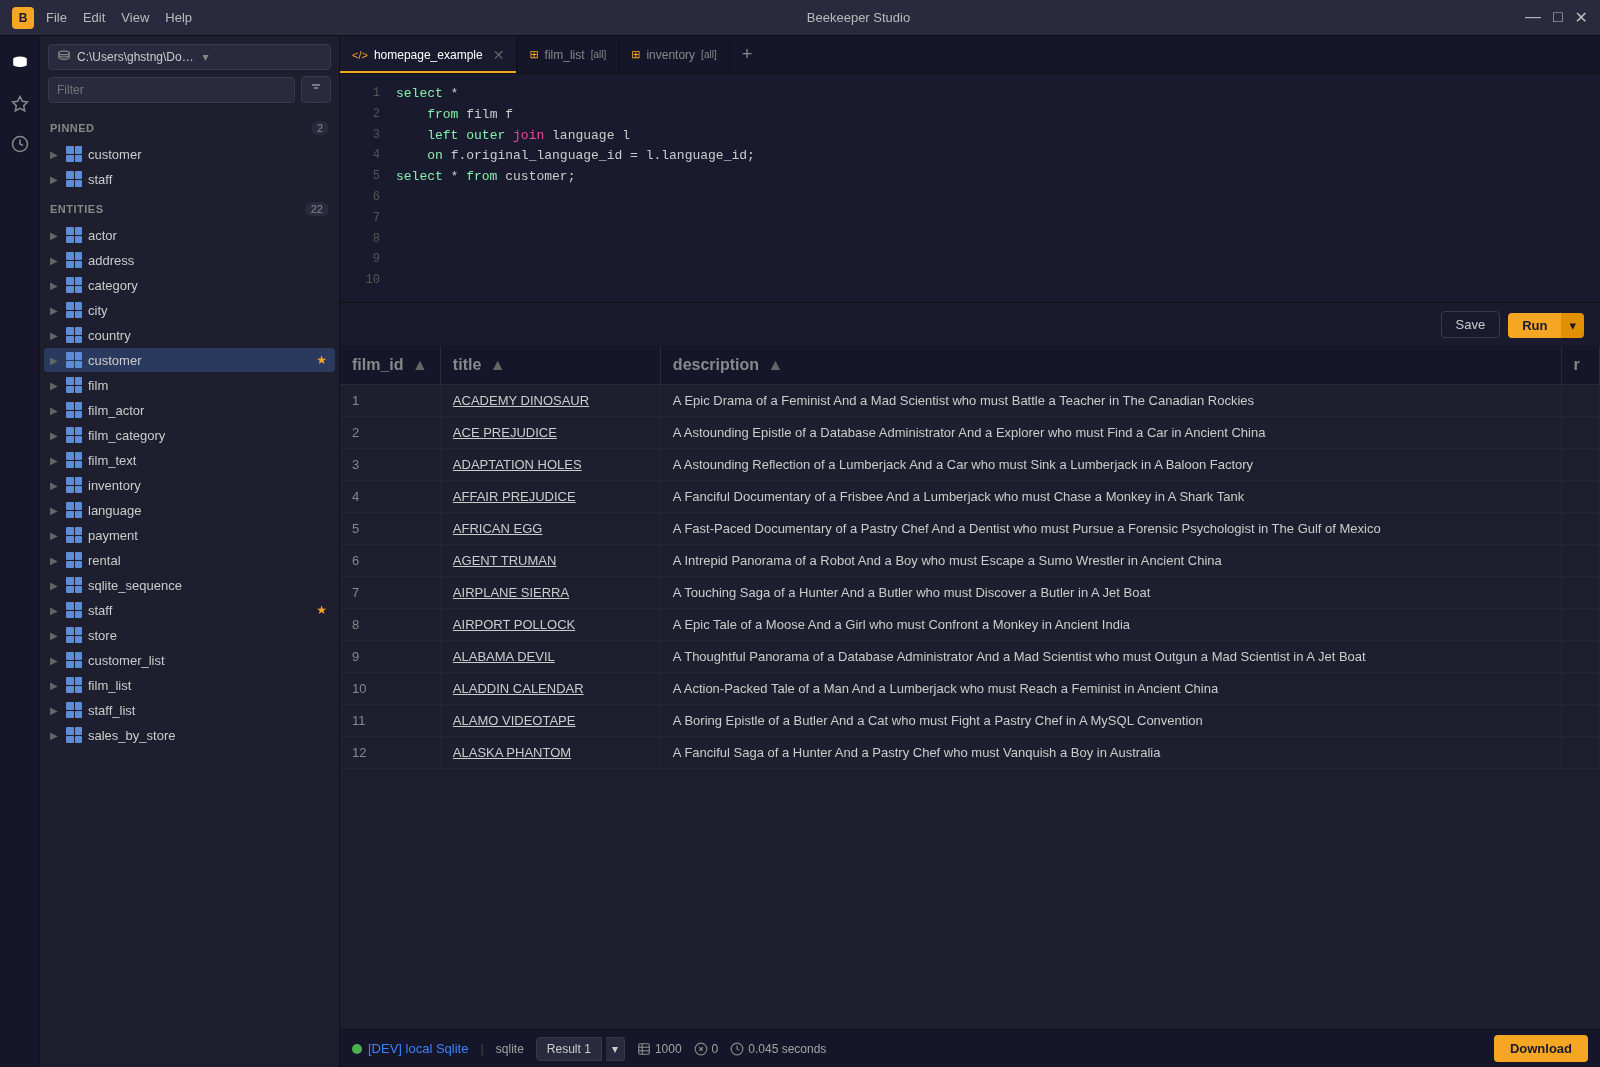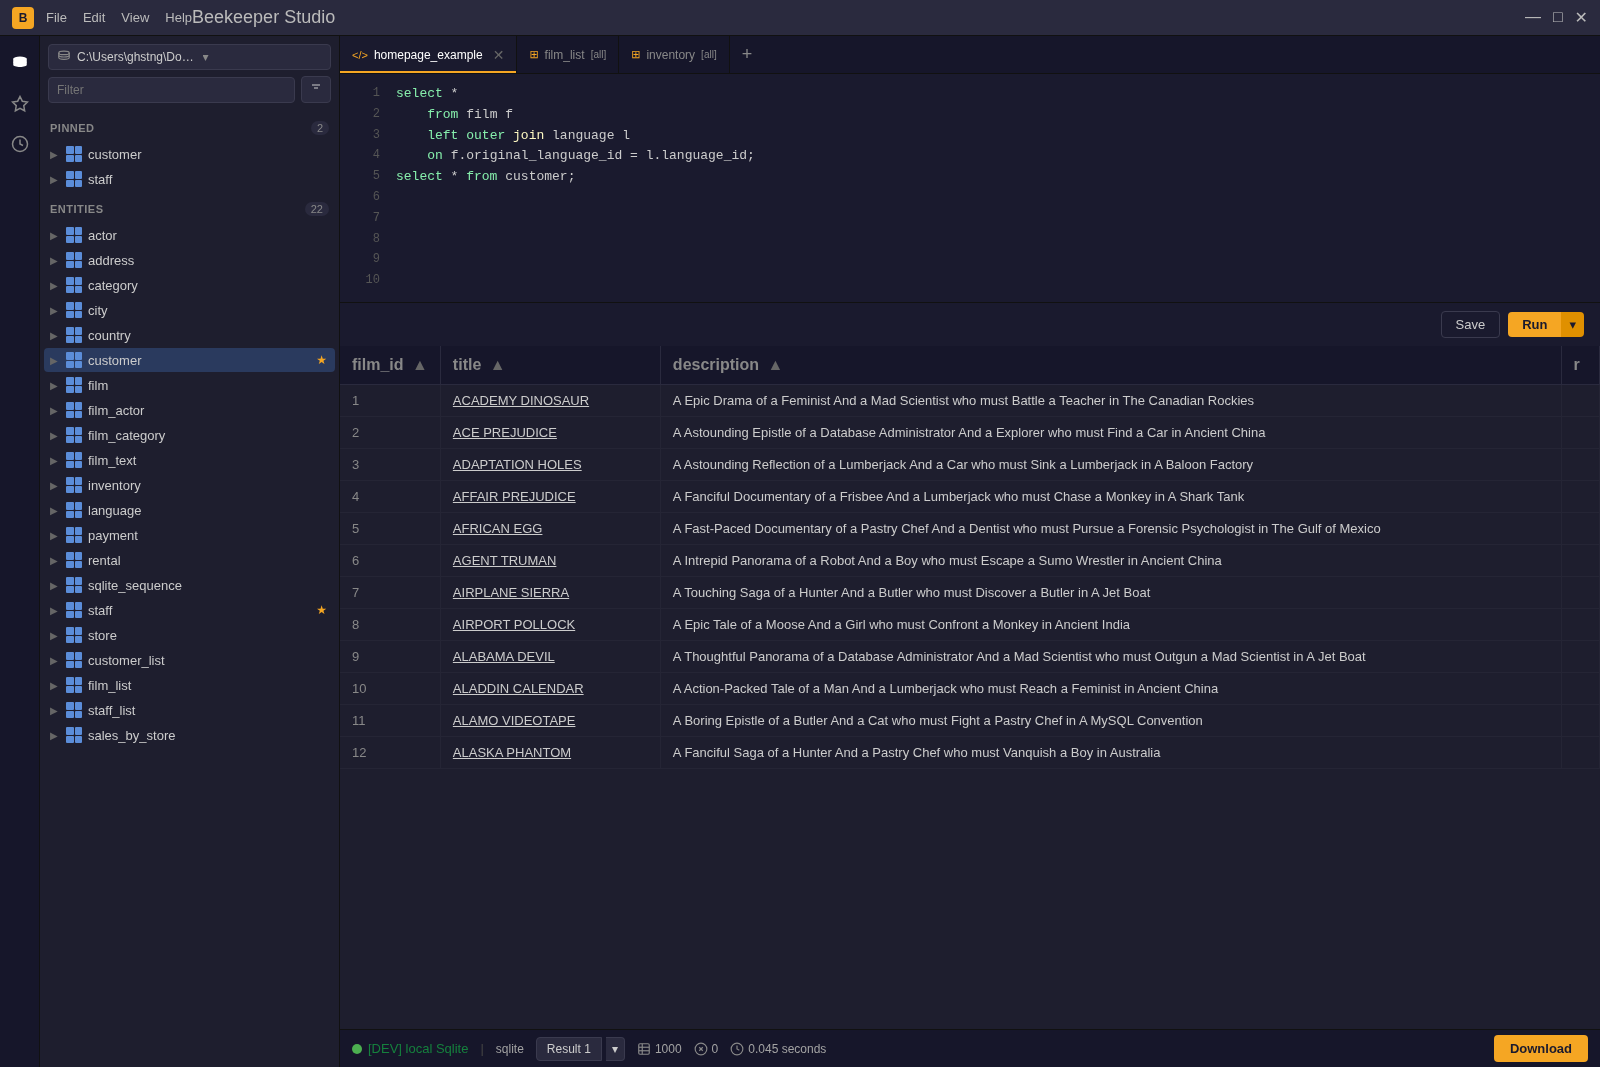--- a/index.html
+++ b/index.html
@@ -3,21 +3,21 @@
   <meta charset="utf-8">
   <style>
     * { box-sizing: border-box; margin: 0; padding: 0; }
     body { font-family: -apple-system, BlinkMacSystemFont, 'Segoe UI', sans-serif; background: #1a1a2e; color: #ccc; font-size: 13px; overflow: hidden; width: 1600px; height: 1067px; }
     
     
     .titlebar { background: #2a2a3e; height: 36px; display: flex; align-items: center; justify-content: space-between; padding: 0 12px; border-bottom: 1px solid #111; }
     .titlebar-left { display: flex; align-items: center; gap: 12px; }
     .titlebar-menu { display: flex; gap: 16px; }
     .titlebar-menu span { color: #bbb; font-size: 13px; cursor: pointer; }
-    .titlebar-title { color: #bbb; font-size: 18px; flex: 1; }
+    .titlebar-title { color: #bbb; font-size: 13px; flex: 1; text-align: center; }
     .titlebar-controls { display: flex; gap: 12px; }
     .titlebar-controls span { color: #bbb; cursor: pointer; font-size: 16px; }
     .app-icon { width: 22px; height: 22px; background: #f5a623; border-radius: 4px; display: flex; align-items: center; justify-content: center; color: #1a1a2e; font-weight: bold; font-size: 12px; }
     
     
     .main-layout { display: flex; height: calc(1067px - 36px); }
     
     
     .sidebar { width: 340px; background: #1e1e2e; border-right: 1px solid #111; display: flex; flex-direction: column; flex-shrink: 0; }
     .db-selector { display: flex; align-items: center; gap: 6px; background: #2a2a3e; border: 1px solid #3a3a4e; border-radius: 4px; padding: 5px 8px; cursor: pointer; }
@@ -57,42 +57,42 @@
     .tab-close { color: #666; font-size: 14px; margin-left: 4px; }
     .tab-badge { font-size: 10px; color: #888; }
     .tab-add { padding: 0 12px; color: #888; font-size: 18px; cursor: pointer; }
     
     
     .editor { background: #1a1a2e; padding: 10px 0; border-bottom: 1px solid #111; font-family: 'Courier New', monospace; font-size: 13px; line-height: 1.6; flex-shrink: 0; }
     .editor-line { display: flex; align-items: flex-start; padding: 0 16px; }
     .line-num { color: #555; width: 24px; text-align: right; margin-right: 16px; flex-shrink: 0; font-size: 12px; }
     .line-content { color: #ccc; }
     .kw { color: #86efac; }
-    .kw2 { color: #fef9c3; }
-    
-    
-    .editor-toolbar { display: flex; justify-content: flex-end; padding: 8px 16px; gap: 8px; align-items: center; background: #1a1a2e; flex-shrink: 0; }
+    .kw2 { color: #ec4899; }
+    
+    
+    .editor-toolbar { display: flex; justify-content: flex-end; padding: 8px 16px; gap: 8px; align-items: flex-end; background: #1a1a2e; flex-shrink: 0; }
     .btn-save { background: transparent; border: 1px solid #3a3a4e; color: #ccc; padding: 5px 14px; border-radius: 4px; cursor: pointer; font-size: 13px; }
     .btn-run { background: #f5a623; border: none; color: #1a1a2e; padding: 5px 14px; border-radius: 4px 0 0 4px; cursor: pointer; font-size: 13px; font-weight: 600; }
     .btn-run-arrow { background: #e09000; border: none; color: #1a1a2e; padding: 5px 8px; border-radius: 0 4px 4px 0; cursor: pointer; font-size: 13px; }
     
     
     .results { flex: 1; overflow: auto; background: #1e1e2e; }
     .table-wrapper { overflow: auto; height: 100%; }
     table { width: 100%; border-collapse: collapse; }
     thead { position: sticky; top: 0; background: #16162a; z-index: 10; }
     th { padding: 10px 12px; text-align: left; color: #888; font-weight: 600; font-size: 16px; border-bottom: 1px solid #2a2a3e; border-right: 1px solid #2a2a3e; white-space: nowrap; cursor: pointer; }
     th .sort-icon { margin-left: 4px; color: #666; }
     td { padding: 8px 12px; border-bottom: 1px solid #252535; border-right: 1px solid #252535; color: #ccc; font-size: 13px; white-space: nowrap; }
     .col-id { width: 60px; color: #888; }
     .col-title { width: 220px; text-decoration: underline; }
     
     
     .statusbar { height: 38px; background: #16162a; border-top: 1px solid #111; display: flex; align-items: center; padding: 0 12px; gap: 12px; flex-shrink: 0; }
-    .status-db { display: flex; align-items: center; gap: 6px; color: #15803d; }
+    .status-db { display: flex; align-items: center; gap: 6px; color: #3b82f6; }
     .status-dot { width: 10px; height: 10px; background: #4caf50; border-radius: 50%; }
     .status-sep { color: #444; }
     .status-info { display: flex; align-items: center; gap: 4px; color: #a3a3a3; font-size: 12px; }
     .status-right { margin-left: auto; display: flex; align-items: center; gap: 8px; }
     .btn-download { background: #f5a623; border: none; color: #1a1a2e; padding: 6px 16px; border-radius: 4px; cursor: pointer; font-size: 13px; font-weight: 600; }
     .result-tabs { display: flex; gap: 4px; }
     .result-tab { background: #2a2a3e; border: 1px solid #3a3a4e; color: #ccc; padding: 4px 10px; border-radius: 4px 0 0 4px; font-size: 12px; cursor: pointer; }
     .result-tab-arrow { background: #2a2a3e; border: 1px solid #3a3a4e; color: #ccc; padding: 4px 6px; border-radius: 0 4px 4px 0; font-size: 12px; cursor: pointer; border-left: none; }
   </style>
 </head>

